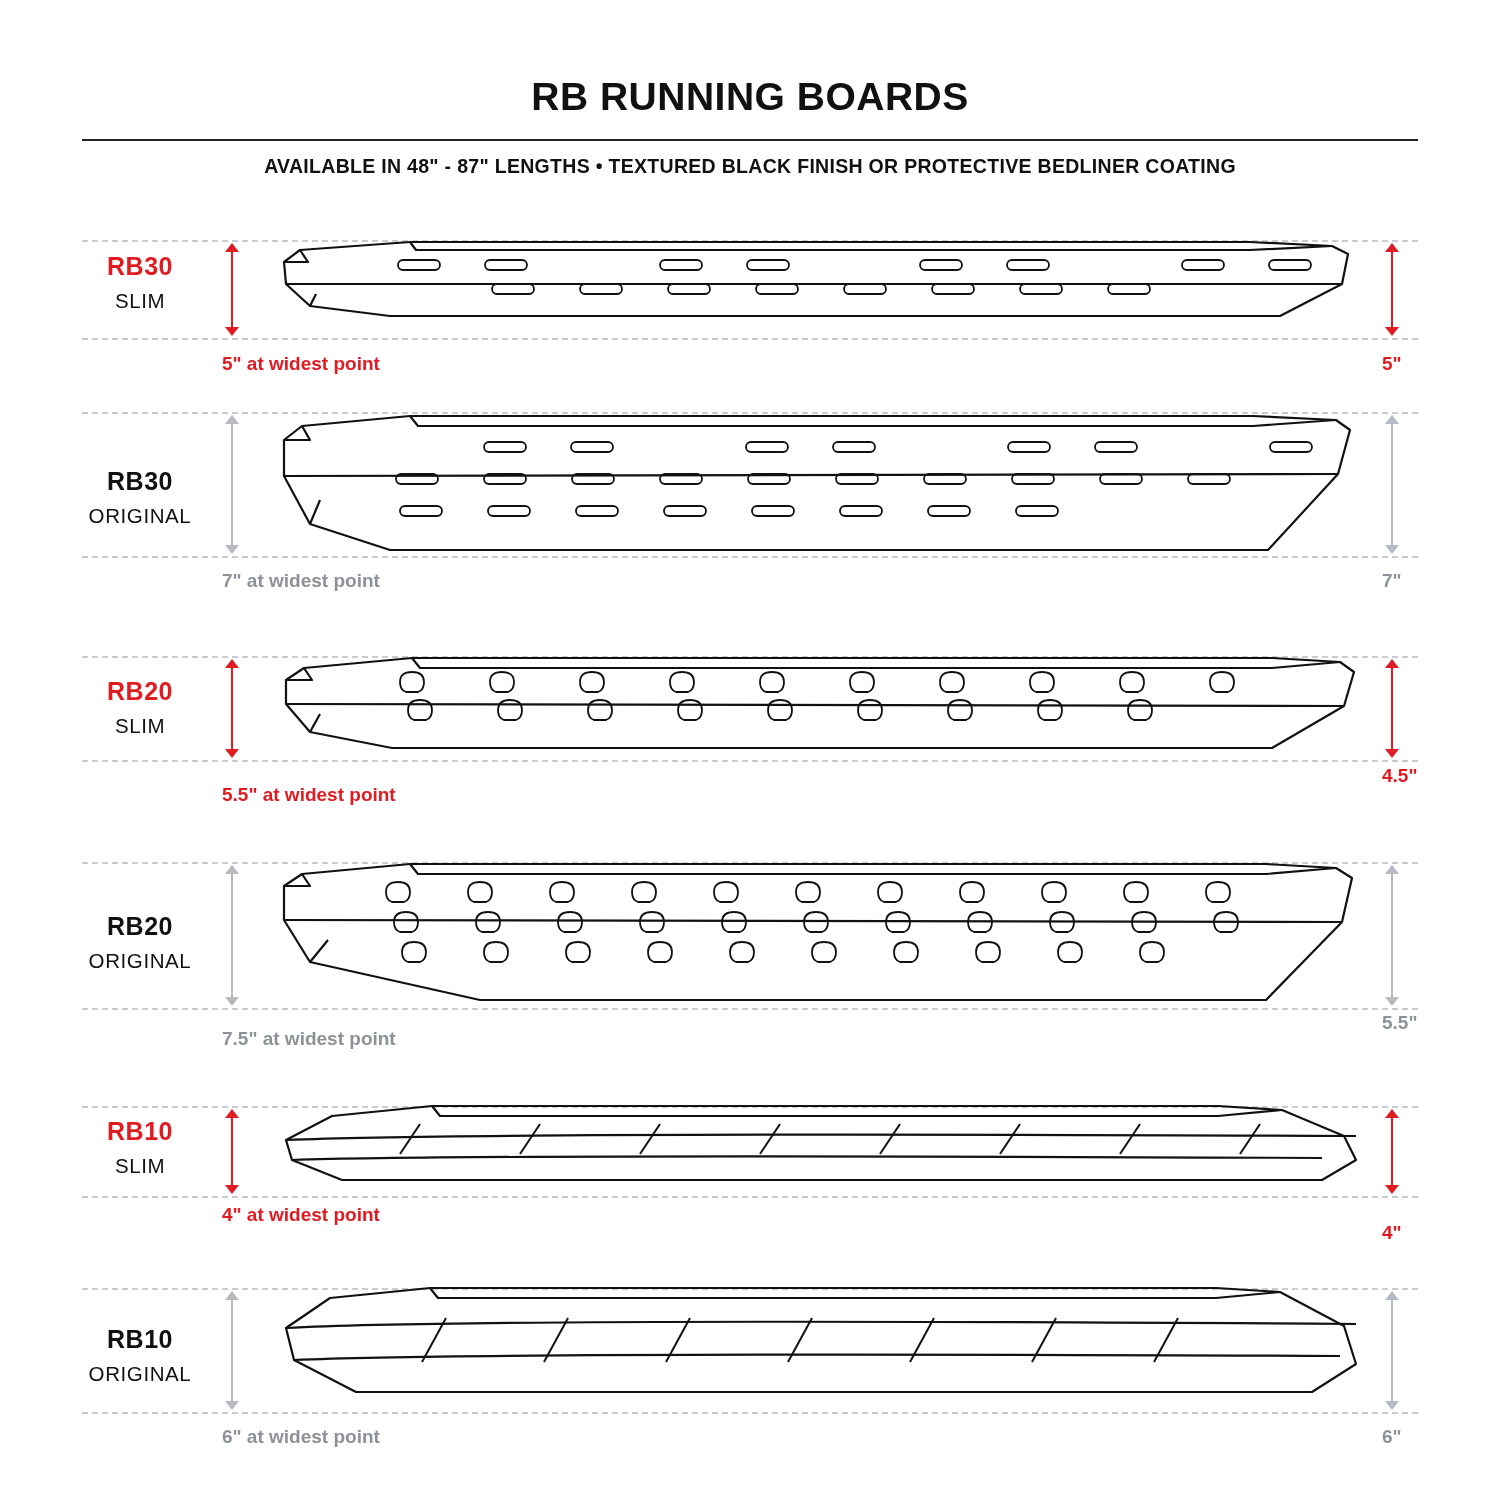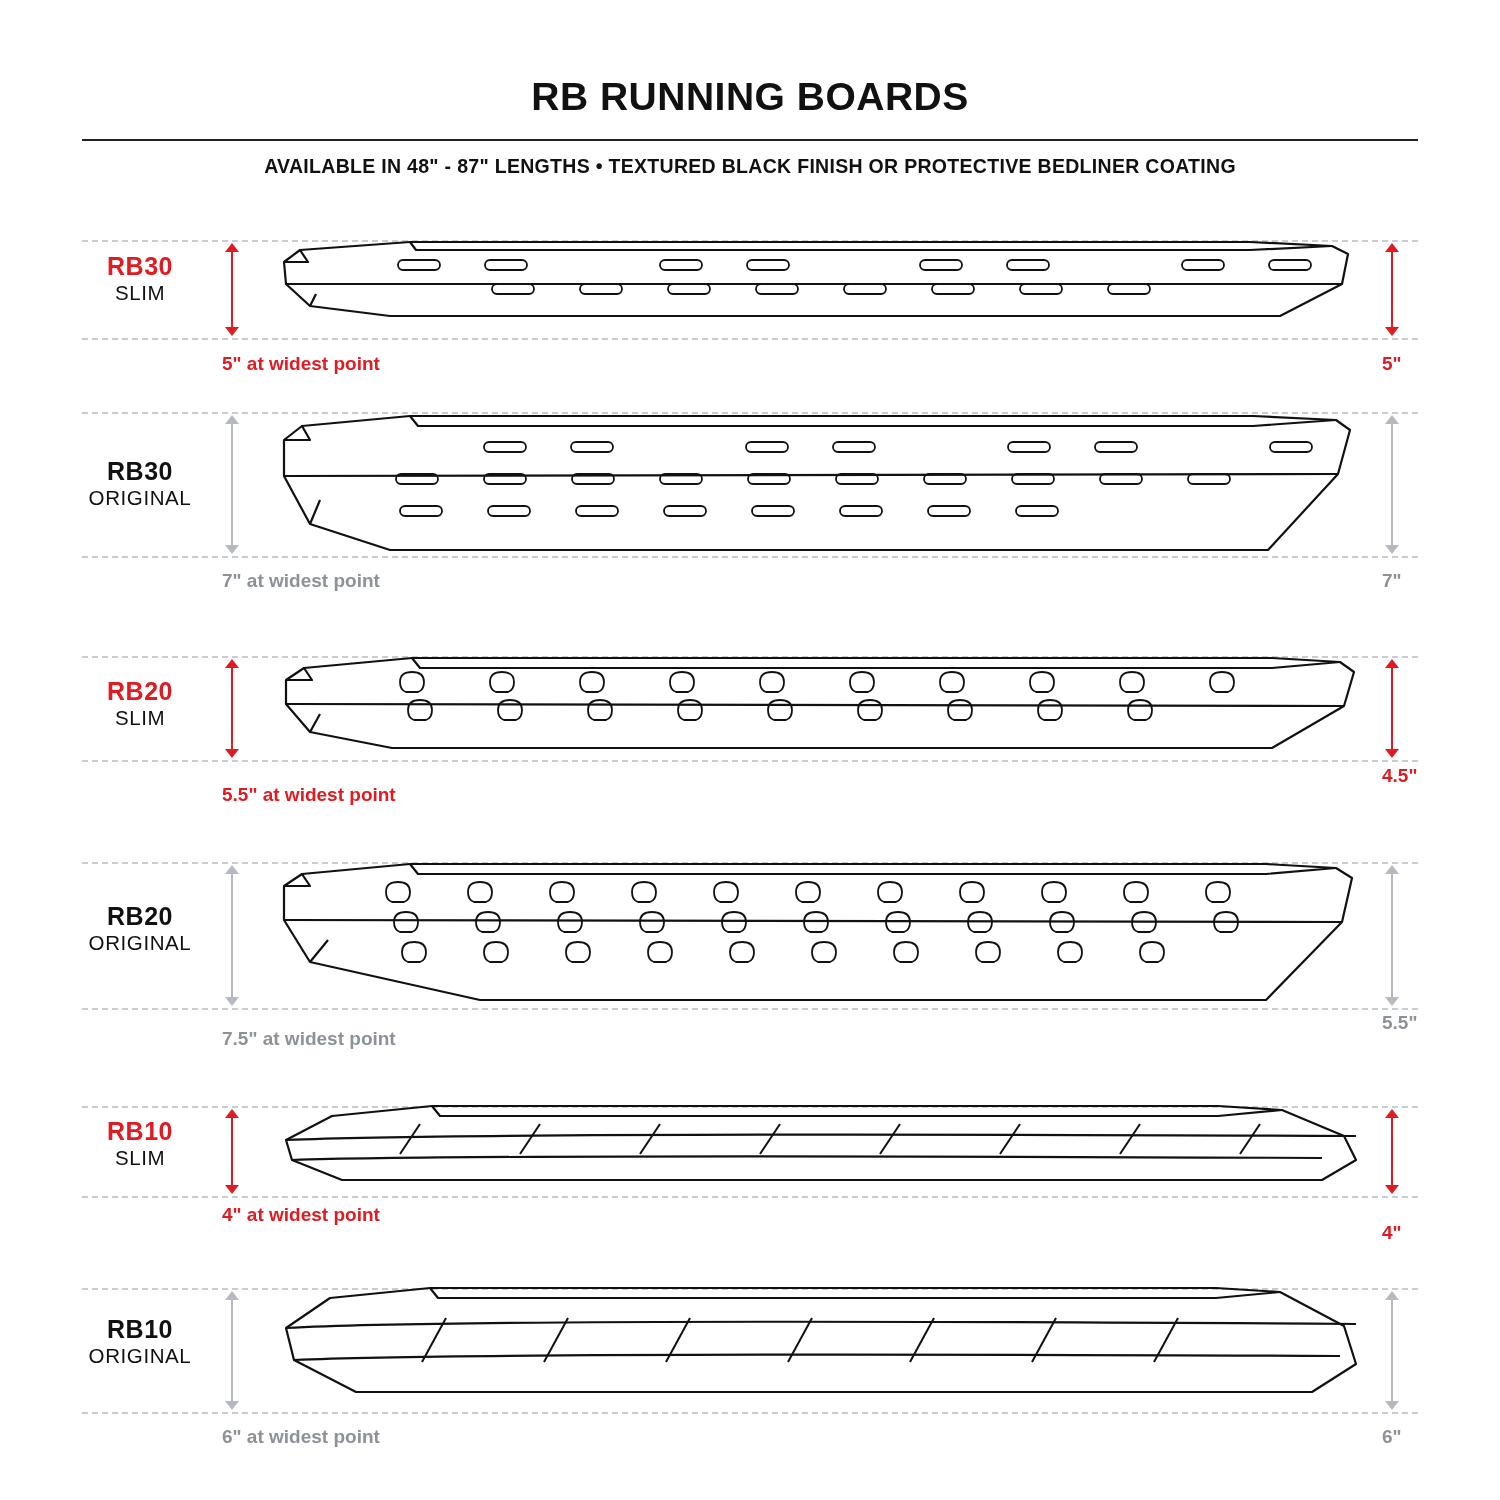--- a/index.html
+++ b/index.html
@@ -76,21 +76,21 @@
     letter-spacing: 0.5px;
     line-height: 1.05;
   }
   .label-sub {
     font-size: 20.5px;
     letter-spacing: 0.6px;
     line-height: 1.2;
     margin-top: 2px;
   }
   .red { color: #e01b22; }
-  .dark { color: #111111; }
+  .dark { color: #111111; margin-top: 10px; }
 
   
   .vmeasure {
     position: absolute;
     width: 16px;
   }
   .vmeasure .line {
     position: absolute;
     left: 7px;
     top: 8px;

